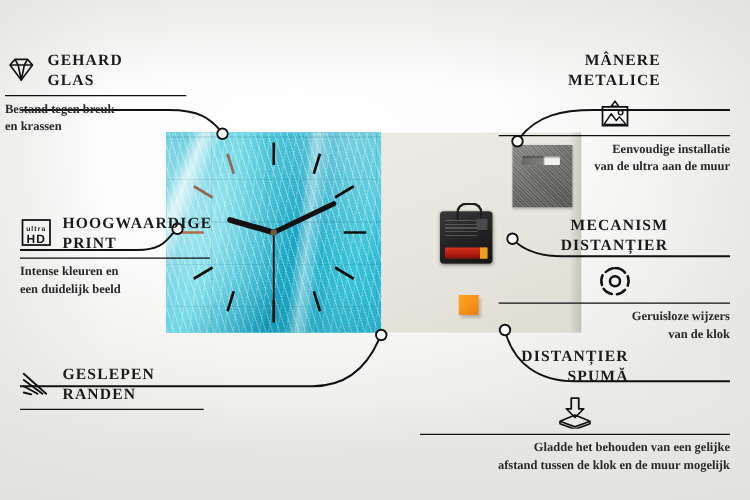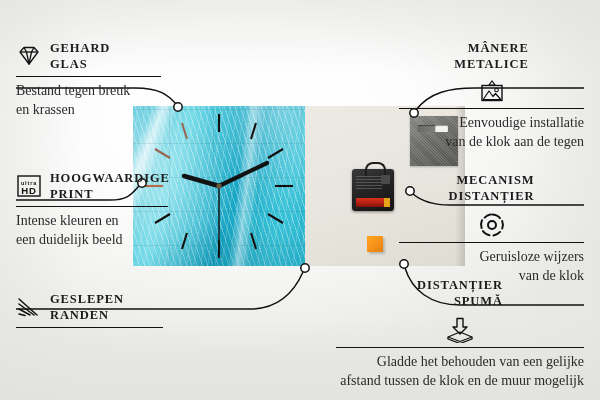--- a/index.html
+++ b/index.html
@@ -188,24 +188,25 @@
     line-height: 1.28;
     white-space: pre-line;
   }
   .lab-right .lab-head { justify-content: flex-end; flex-direction: column; }
   .lab-rule {
     height: 0;
     border-top: 1.4px solid #111;
     margin: 4px 0 4px 0;
   }
   .lab-desc {
-    font-size: 14px;
+    font-size: 10px;
     line-height: 1.38;
     color: #2a2a2a;
     white-space: pre-line;
+    font-weight: bold;
   }
   .icon { flex: 0 0 auto; display: block; }
 
   
   #wires {
     position: absolute;
     inset: 0;
     pointer-events: none;
   }
   #wires path {
@@ -287,21 +288,21 @@
     <path d="M584,88 L475,88 C450,88 430,92 416,110"></path>
     <circle cx="414" cy="113" r="4.2"></circle>
 
     <path d="M584,205 L450,205 C430,205 420,200 413,194"></path>
     <circle cx="410" cy="191" r="4.2"></circle>
 
     <path d="M584,305 L460,305 C430,305 412,290 405,268"></path>
     <circle cx="404" cy="264" r="4.2"></circle>
   </svg>
 
-  <div class="label lab-left" style="left:16px; top:40px; width:145px;">
+  <div class="label lab-left" style="left:4px; top:40px; width:145px;">
     <div class="lab-head">
       <svg class="icon" width="26" height="22" viewBox="0 0 26 22">
         <g fill="none" stroke="#111" stroke-width="1.3" stroke-linejoin="round">
           <path d="M4,7 L8,2.5 L18,2.5 L22,7 L13,19 Z"></path>
           <path d="M4,7 L22,7"></path>
           <path d="M8,2.5 L10.5,7 L13,19 L15.5,7 L18,2.5"></path>
         </g>
       </svg>
       <span>GEHARD
 GLAS</span>
@@ -348,21 +349,21 @@
 METALICE</span>
       <svg class="icon" width="28" height="24" viewBox="0 0 28 24">
         <path d="M14,1 L11,5 L17,5 Z" fill="none" stroke="#111" stroke-width="1.2"></path>
         <rect x="4" y="5.5" width="20" height="15" fill="none" stroke="#111" stroke-width="1.4"></rect>
         <circle cx="18.5" cy="10" r="1.8" fill="none" stroke="#111" stroke-width="1.1"></circle>
         <path d="M5.2,19.5 L11,11 L15,16.5 L17.5,13.5 L22.8,19.5 Z" fill="none" stroke="#111" stroke-width="1.2" stroke-linejoin="round"></path>
       </svg>
     </div>
     <div class="lab-rule"></div>
     <div class="lab-desc">Eenvoudige installatie
-van de klok aan de tegen</div>
+van de ultra aan de muur</div>
   </div>
 
   <div class="label lab-right" style="right:16px; top:172px; width:185px;">
     <div class="lab-head">
       <span>MECANISM
 DISTANȚIER</span>
       <svg class="icon" width="28" height="26" viewBox="0 0 28 26">
         <g fill="none" stroke="#111" stroke-width="2" stroke-linecap="round">
           <path d="M14,2.5 a10.5,10.5 0 0 1 8,3.6"></path>
           <path d="M24.2,9 a10.5,10.5 0 0 1 0,7.5"></path>

